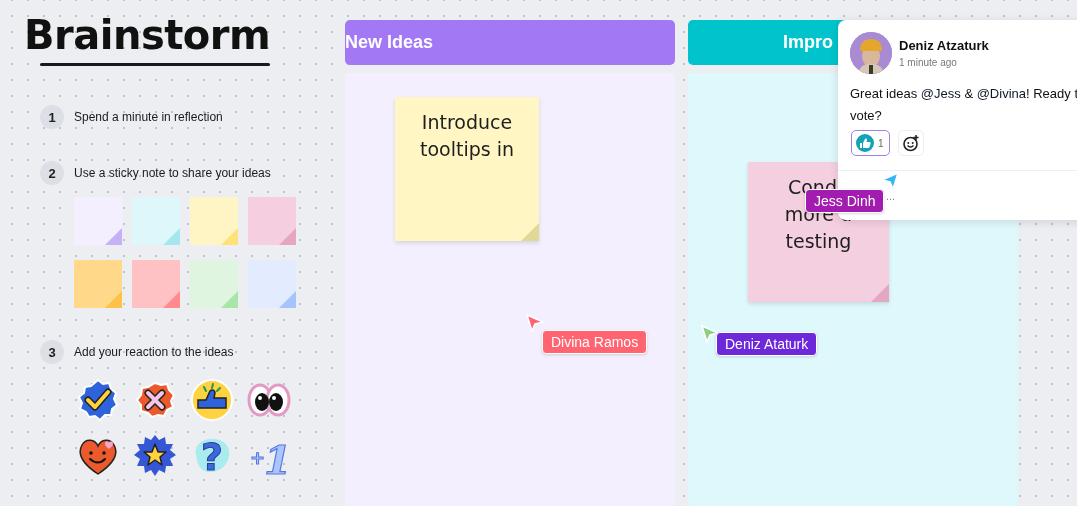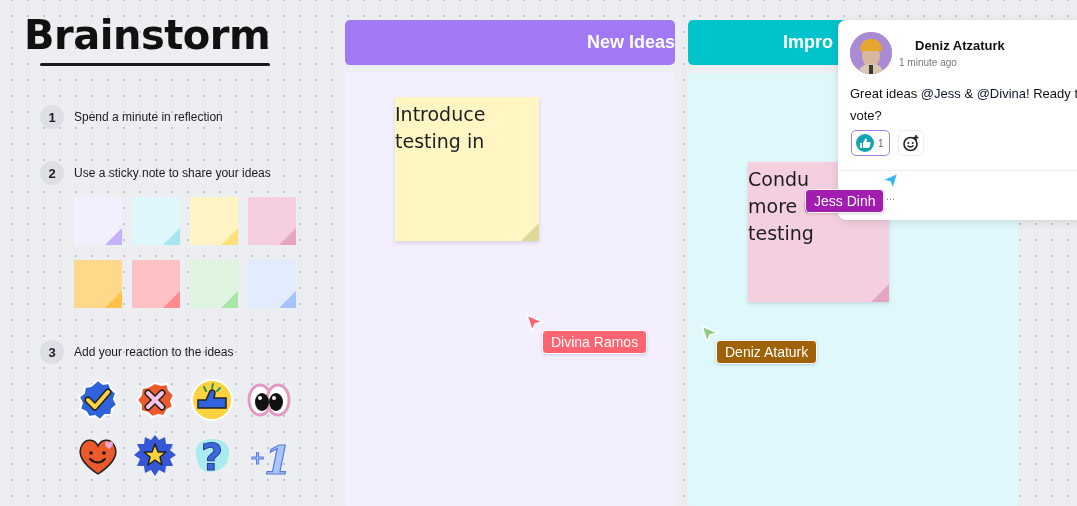--- a/index.html
+++ b/index.html
@@ -38,28 +38,28 @@
     position: absolute; right: 0; bottom: 0; width: 0; height: 0;
     border-left: 17px solid transparent;
   }
   .swatch .fold.f { border-bottom-width: 17px; border-bottom-style: solid; }
 
   .sticker { position: absolute; width: 44px; height: 44px; }
 
   
   .col-header {
     height: 45px; border-radius: 5px; color: #fff; font-size: 18px; font-weight: 700;
-    display: flex; align-items: center; justify-content: flex-end;
+    display: flex; align-items: center; justify-content: flex-start;
   }
   .col-body { border-radius: 2px; }
 
   .note {
     position: absolute; box-shadow: 0 2px 4px rgba(0,0,0,0.12);
     font-family: "DejaVu Sans", sans-serif; font-size: 19px; line-height: 27px;
-    text-align: left; color: #1e1e1e; padding-top: 4px;
+    text-align: center; color: #1e1e1e; padding-top: 12px;
   }
   .note .fold {
     position: absolute; right: 0; bottom: 0; width: 0; height: 0;
     border-left: 18px solid transparent; border-bottom: 18px solid;
   }
 
   .cursor-label {
     position: absolute; color: #fff; font-size: 14px; padding: 3px 8px;
     border-radius: 4px; border: 1.5px solid #fff; white-space: nowrap;
     box-shadow: 0 1px 3px rgba(0,0,0,0.15);
@@ -68,21 +68,21 @@
 
   
   .comment-card {
     left: 838px; top: 20px; width: 260px; height: 200px; background: #fff;
     border-radius: 8px; box-shadow: 0 2px 10px rgba(0,0,0,0.12);
   }
   .avatar {
     position: absolute; left: 12px; top: 12px; width: 42px; height: 42px; border-radius: 50%;
     background: #a98bd3; overflow: hidden;
   }
-  .comment-author { position: absolute; left: 77px; top: 18px; font-size: 13px; font-weight: 700; color: #111; }
+  .comment-author { position: absolute; left: 61px; top: 18px; font-size: 13px; font-weight: 700; color: #111; }
   .comment-time { position: absolute; left: 61px; top: 37px; font-size: 10px; color: #777; }
   .comment-text { position: absolute; left: 12px; top: 63px; width: 240px; font-size: 13px; line-height: 22px; color: #111; }
   .mention { color: #0f172a; }
   .reaction-chip {
     position: absolute; left: 13px; top: 110px; width: 39px; height: 26px;
     border: 1.5px solid #a37ee8; border-radius: 5px; display: flex; align-items: center; gap: 4px; padding-left: 4px;
   }
   .reaction-count { font-size: 10px; color: #666; }
   .add-reaction {
     position: absolute; left: 60px; top: 110px; width: 26px; height: 26px; border-radius: 5px;
@@ -188,39 +188,39 @@
 </div>
 <div class="abs col-body" id="col0body" style="left: 345px; top: 73px; width: 330px; height: 433px; background: rgb(244, 239, 255);"></div>
 
 <div class="abs col-header" style="left: 688px; top: 20px; width: 330px; justify-content: flex-start; padding-left: 95px; background: rgb(0, 195, 203);">
   <span>Impro</span>
 </div>
 <div class="abs col-body" id="col1body" style="left: 688px; top: 73px; width: 330px; height: 433px; background: rgb(223, 248, 252);"></div>
 
 <div class="note" id="note0" style="left: 395px; top: 97px; width: 144px; height: 144px; background: rgb(255, 246, 196);">
   <div>Introduce</div>
-  <div>testing in</div>
+  <div>tooltips in</div>
   <div class="fold" style="border-bottom-color: rgb(223, 216, 150);"></div>
 </div>
 <div class="note" id="note1" style="left: 748px; top: 162px; width: 141px; height: 140px; padding-left: 0px; background: rgb(244, 207, 224);">
   <div>Condu</div>
   <div>more u</div>
   <div>testing</div>
   <div class="fold" style="border-bottom-color: rgb(227, 166, 195);"></div>
 </div>
 
 <svg class="cursor-arrow" id="cur0" style="left:525px;top:313px;" viewBox="0 0 20 20">
   <path d="M2 2 L18 9 L10 11 L7 18 Z" stroke="#fff" stroke-width="1.5" fill="#ff6470"></path>
 </svg>
 <div class="cursor-label" id="curlabel0" style="left: 542px; top: 330px; background: rgb(255, 100, 112);">Divina Ramos</div>
 
 <svg class="cursor-arrow" id="cur1" style="left:700px;top:324px;" viewBox="0 0 20 20">
   <path d="M2 2 L18 9 L10 11 L7 18 Z" stroke="#fff" stroke-width="1.5" fill="#8dce84"></path>
 </svg>
-<div class="cursor-label" id="curlabel1" style="left: 716px; top: 340px; background: #a16207;">Deniz Ataturk</div>
+<div class="cursor-label" id="curlabel1" style="left: 716px; top: 332px; background: #6d28d9;">Deniz Ataturk</div>
 
 <div class="abs comment-card">
   <div class="avatar">
     <svg width="42" height="42" viewBox="0 0 42 42">
       <rect width="42" height="42" fill="#a98bd3"></rect>
       <ellipse cx="21" cy="24" rx="9" ry="11" fill="#d9b79c"></ellipse>
       <path d="M10 19 Q10 7 21 7 Q32 7 32 19 Z" fill="#e5a62d"></path>
       <path d="M8 42 Q10 31 21 32 Q32 31 34 42 Z" fill="#d8c7b3"></path>
       <rect x="19" y="33" width="4" height="9" fill="#3a3a2a"></rect>
     </svg>

